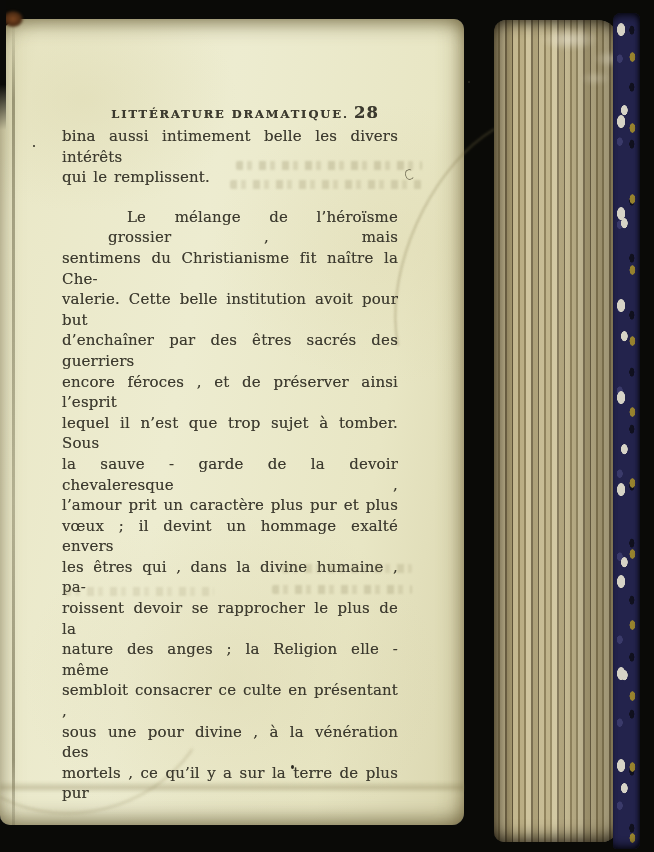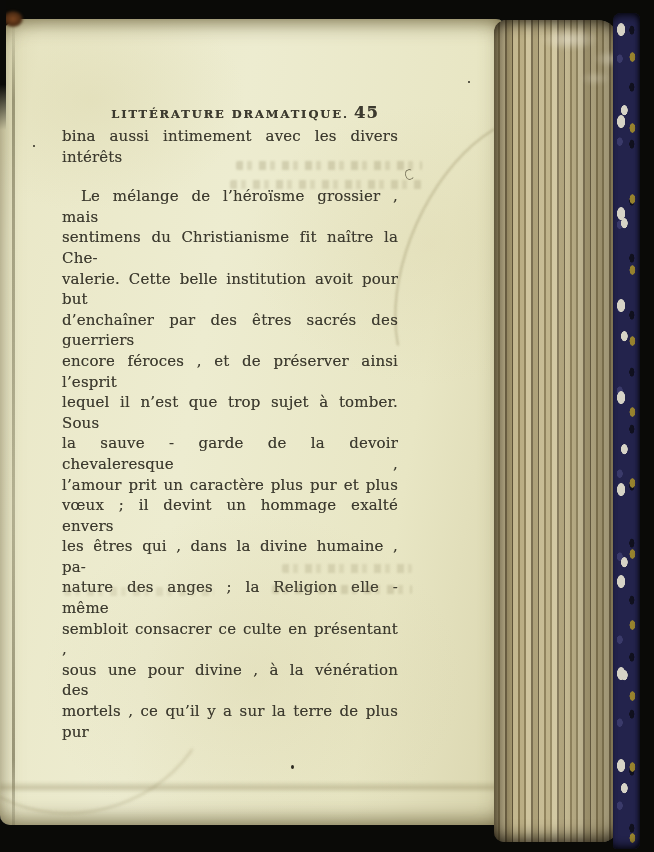--- a/index.html
+++ b/index.html
@@ -1,21 +1,21 @@
 <!DOCTYPE html>
 <html><head>
 <meta charset="utf-8">
 <style>
   html,body{margin:0;padding:0;background:#000;}
   body{width:654px;height:852px;font-family:"DejaVu Serif","Liberation Serif",serif;}
   .scene{position:relative;width:654px;height:852px;background:var(--background,#0a0a07);overflow:hidden;}
 
   
   .page{
-    position:absolute;left:0;top:19px;width:506px;height:806px;
+    position:absolute;left:0;top:19px;width:464px;height:806px;
     background:
       radial-gradient(220px 160px at 18% 10%, rgba(214,209,164,.35), transparent 70%),
       radial-gradient(260px 200px at 85% 28%, rgba(218,211,168,.30), transparent 70%),
       radial-gradient(300px 240px at 50% 82%, rgba(210,202,156,.25), transparent 70%),
       linear-gradient(100deg,#dfdcb8 0%,#eae8c8 7%,#edecd0 40%,#e8e6c4 75%,#dcd8b2 96%);
     background-color:var(--paper,#e9e7c4);
     border-radius:22px 10px 12px 10px;
     box-shadow:
       inset 0 16px 20px -13px rgba(110,100,62,.85),
       inset 0 -18px 22px -14px rgba(105,95,58,.8),
@@ -52,21 +52,21 @@
   }
   .running-head .pagenum{position:absolute;right:19px;top:-4px;font-size:16.5px;font-weight:700;letter-spacing:1px;text-shadow:0 0 .5px rgba(58,54,38,.6);}
 
   .body-text{
     position:absolute;left:62px;top:107px;width:336px;
     font-size:15px;line-height:20.6px;color:var(--ink,#3c3a2f);
     word-spacing:1.8px;letter-spacing:.15px;
     text-shadow:0 0 .4px rgba(58,54,38,.55);
   }
   .par + .par{margin-top:19px;}
-  .par.indent .line:first-child{text-indent:19px;}
+  .par.indent .line:first-child{text-indent:19px;margin-left:46px;}
   .line{text-align:justify;text-align-last:justify;}
   .line.short{text-align-last:left;}
 
   
   .ghost{
     position:absolute;height:9px;opacity:.5;filter:blur(1.2px);border-radius:2px;
     background:repeating-linear-gradient(90deg,rgba(142,134,96,.55) 0 7px,transparent 7px 11px,rgba(142,134,96,.4) 11px 16px,transparent 16px 23px);
   }
   .ghost.g1{left:236px;top:142px;width:186px;}
   .ghost.g2{left:230px;top:161px;width:192px;opacity:.45;}
@@ -139,38 +139,40 @@
 <div class="scene">
 
   <div class="page">
     <div class="gutter-crease"></div>
     <div class="crease-tr"></div>
     <div class="crease-bl"></div>
     <div class="crease-bottom"></div>
 
     <div class="running-head">
       <span class="title">LITTÉRATURE DRAMATIQUE.</span>
-      <span class="pagenum">45</span>
+      <span class="pagenum">28</span>
     </div>
 
     <div class="body-text" id="body-text">
         <div class="par">
-          <div class="line">bina aussi intimement avec les divers intérêts</div>
+          <div class="line">bina aussi intimement belle les divers intérêts</div>
+          <div class="line short">qui le remplissent.</div>
         </div>
         <div class="par indent">
           <div class="line">Le mélange de l’héroïsme grossier , mais</div>
           <div class="line">sentimens du Christianisme fit naître la Che-</div>
           <div class="line">valerie. Cette belle institution avoit pour but</div>
           <div class="line">d’enchaîner par des êtres sacrés des guerriers</div>
           <div class="line">encore féroces , et de préserver ainsi l’esprit</div>
           <div class="line">lequel il n’est que trop sujet à tomber. Sous</div>
           <div class="line">la sauve - garde de la devoir chevaleresque ,</div>
           <div class="line">l’amour prit un caractère plus pur et plus</div>
           <div class="line">vœux ; il devint un hommage exalté envers</div>
           <div class="line">les êtres qui , dans la divine humaine , pa-</div>
+          <div class="line">roissent devoir se rapprocher le plus de la</div>
           <div class="line">nature des anges ; la Religion elle - même</div>
           <div class="line">sembloit consacrer ce culte en présentant ,</div>
           <div class="line">sous une pour divine , à la vénération des</div>
           <div class="line">mortels , ce qu’il y a sur la terre de plus pur</div>
         </div>
       </div>
 
     <div class="ghost g1"></div>
     <div class="ghost g2"></div>
     <div class="ghost g3"></div>

